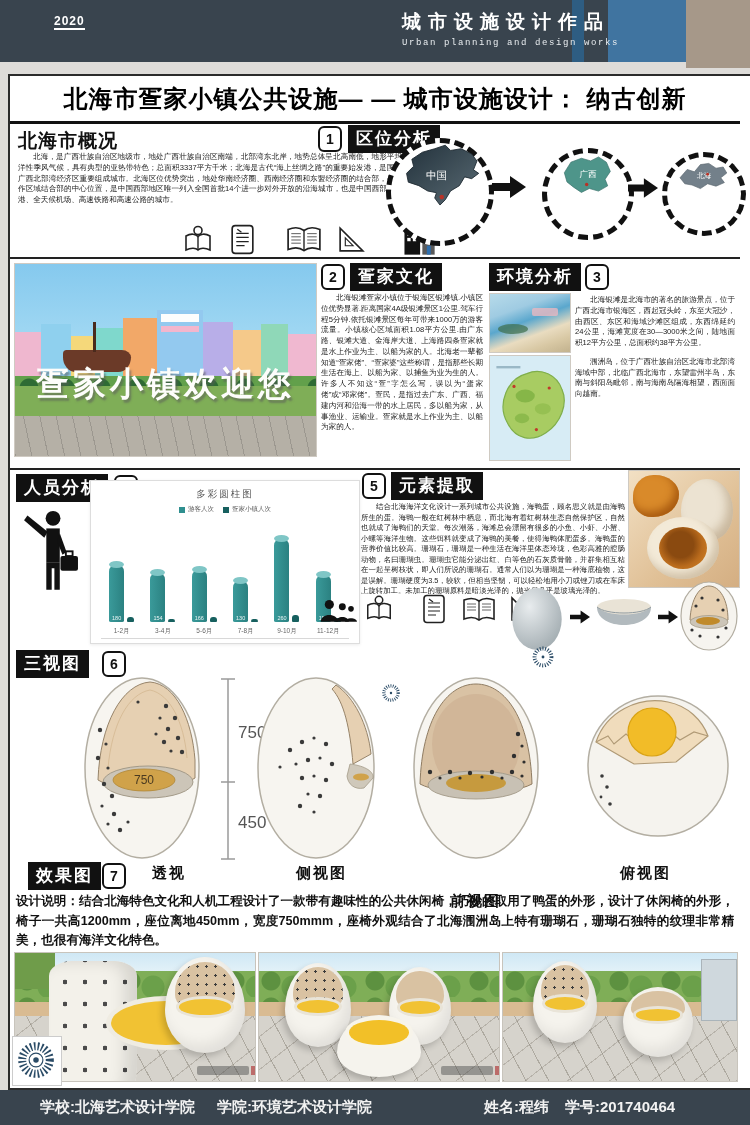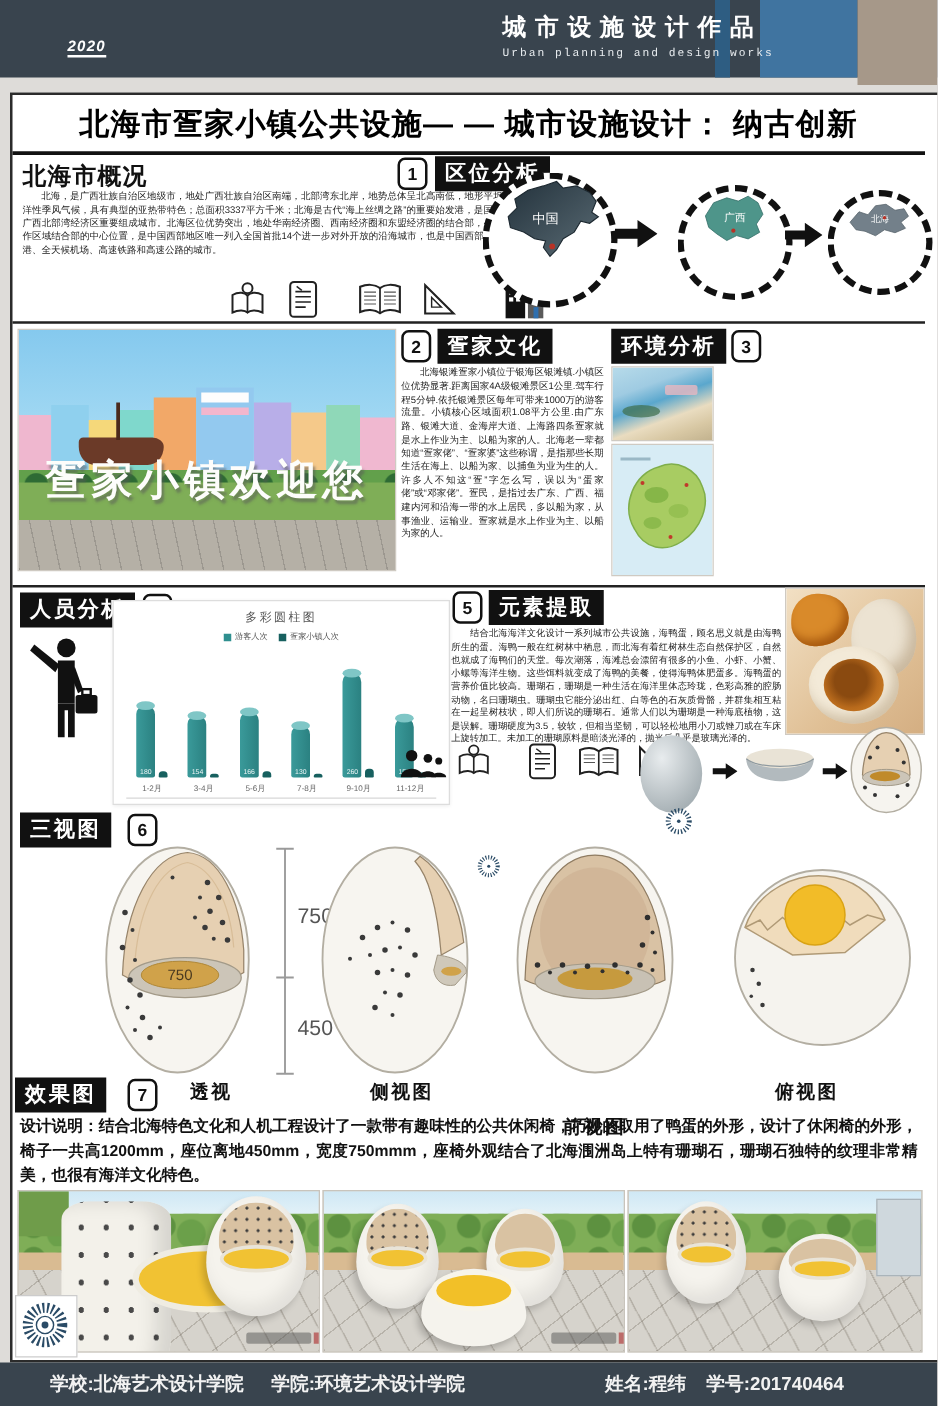--- a/index.html
+++ b/index.html
@@ -4,21 +4,21 @@
 <style>
   html,body{margin:0;padding:0;background:#c9c7c4;font-family:"Liberation Sans","DejaVu Sans",sans-serif;}
   .page{position:relative;width:750px;height:1125px;background:#dedcd9;overflow:hidden;margin:0 auto;}
   .abs{position:absolute;}
   
   .hdr{position:absolute;left:0;top:0;width:750px;height:62px;background:#39444e;}
   .hdr-stripe{position:absolute;left:572px;top:0;width:12px;height:62px;background:#2e5d82;}
   .hdr-blue{position:absolute;left:608px;top:0;width:78px;height:62px;background:#4074a0;}
   .hdr-tan{position:absolute;left:686px;top:0;width:64px;height:68px;background:#a69889;}
   .logo{position:absolute;left:52px;top:6px;color:#fff;font-weight:bold;font-size:37px;letter-spacing:2px;display:flex;align-items:flex-start;}
-  .logo-year{font-size:12px;font-weight:bold;border-bottom:2px solid #fff;margin:24px 10px 0 2px;letter-spacing:1px;font-style:italic;}
+  .logo-year{font-size:12px;font-weight:bold;border-bottom:2px solid #fff;margin:8px 10px 0 2px;letter-spacing:1px;}
   .hdr-title{position:absolute;left:402px;top:9px;color:#fff;font-size:19px;font-weight:bold;letter-spacing:7px;white-space:nowrap;}
   .hdr-sub{position:absolute;left:402px;top:38px;color:#e8ecef;font-size:9px;letter-spacing:1.6px;font-family:"Liberation Mono","DejaVu Sans Mono",monospace;white-space:nowrap;}
   
   .ftr{position:absolute;left:0;top:1090px;width:750px;height:35px;background:#39444e;color:#f2f2f2;font-size:15px;font-weight:bold;display:flex;align-items:center;white-space:nowrap;}
   .ftr span{display:inline-block;}
   
   .poster{position:absolute;left:8px;top:74px;width:730px;height:1012px;background:#fff;border:2px solid #2b2b2b;padding-left:16px;}
   .titlebar{position:absolute;left:0;top:0;width:730px;height:45px;border-bottom:3px solid #111;display:flex;align-items:center;justify-content:center;font-size:24px;font-weight:bold;color:#000;letter-spacing:1px;white-space:nowrap;}
   .hline{position:absolute;left:0;width:730px;height:2px;background:#222;}
   .seclabel{position:absolute;background:#111;color:#fff;font-weight:bold;font-size:17px;padding:2px 8px 3px;letter-spacing:2px;white-space:nowrap;}
@@ -219,20 +219,24 @@
         <rect x="0" y="0" width="100" height="130" fill="#d7ecf5"></rect>
         <path d="M22 84 C8 60 22 28 46 22 C64 14 84 24 90 42 C98 60 88 84 70 96 C52 108 32 104 22 84 Z" fill="#a8cc62" stroke="#7fae4a" stroke-width="1.5"></path>
         <ellipse cx="44" cy="50" rx="12" ry="8" fill="#86b648"></ellipse>
         <ellipse cx="66" cy="66" rx="10" ry="7" fill="#96c052"></ellipse>
         <ellipse cx="40" cy="78" rx="9" ry="6" fill="#8cba4c"></ellipse>
         <circle cx="30" cy="38" r="2" fill="#c0392b"></circle>
           <circle cx="74" cy="40" r="2" fill="#c0392b"></circle>
           <circle cx="58" cy="92" r="2" fill="#c0392b"></circle>
         <path d="M8 14 h30" stroke="#9ab8c6" stroke-width="3"></path>
       </svg>
+    </div>
+    <div class="bodytext" style="left:565px;top:219px;width:160px;">
+      <span class="ind">北海银滩是北海市的著名的旅游景点，位于广西北海市银海区，西起冠头岭，东至大冠沙，由西区、东区和海域沙滩区组成，东西绵延约24公里，海滩宽度在30—3000米之间，陆地面积12平方公里，总面积约38平方公里。</span>
+      <span class="ind" style="margin-top:8px;">涠洲岛，位于广西壮族自治区北海市北部湾海域中部，北临广西北海市，东望雷州半岛，东南与斜阳岛毗邻，南与海南岛隔海相望，西面面向越南。</span>
     </div>
 
     <div class="hline" style="top:392px;"></div>
 
     <div class="seclabel" style="left:6px;top:398px;">人员分析</div>
     <div class="badge" style="left:104px;top:399px;">4</div>
 
     <div class="abs" style="left:8px;top:432px;width:62px;height:92px;">
       <svg viewBox="0 0 46 64" width="62" height="88">
         <circle cx="26" cy="7" r="5.5" fill="#111"></circle>
@@ -540,21 +544,21 @@
             <circle cx="34" cy="116" r="1.8"></circle>
           </g>
       </svg>
     </div>
 
     <div class="viewlabel" style="left:142px;top:788px;">透视</div>
     <div class="viewlabel" style="left:286px;top:788px;">侧视图</div>
     <div class="viewlabel" style="left:440px;top:816px;">前视图</div>
     <div class="viewlabel" style="left:610px;top:788px;">俯视图</div>
 
-    <div class="seclabel" style="left:2px;top:786px;">效果图</div>
+    <div class="seclabel" style="left:18px;top:786px;">效果图</div>
     <div class="badge" style="left:92px;top:787px;">7</div>
 
     <div class="note" style="left:6px;top:816px;width:718px;">设计说明：结合北海特色文化和人机工程设计了一款带有趣味性的公共休闲椅，巧妙的取用了鸭蛋的外形，设计了休闲椅的外形，椅子一共高1200mm，座位离地450mm，宽度750mmm，座椅外观结合了北海涠洲岛上特有珊瑚石，珊瑚石独特的纹理非常精美，也很有海洋文化特色。</div>
 
     <div class="render" style="left:4px;width:240px;">
       <div class="r-sky"></div>
       <div class="r-green"></div>
       <div class="r-wall"></div>
       <div class="r-ground"></div>
       <div class="abs" style="left:0;top:0;width:40px;height:36px;background:#6f9c4a;"></div>

